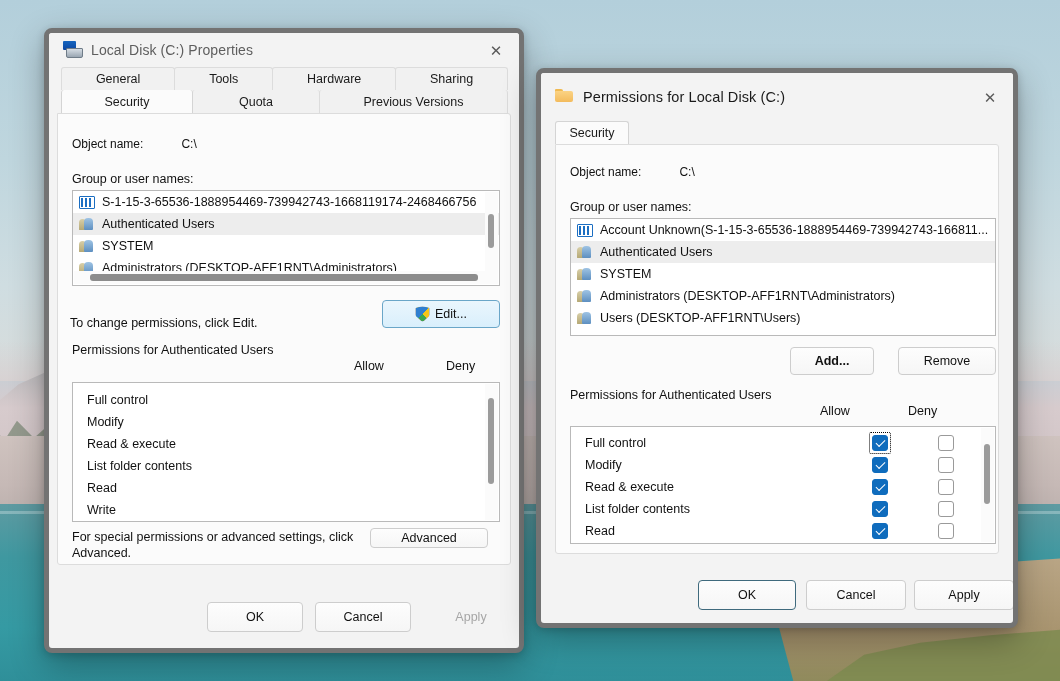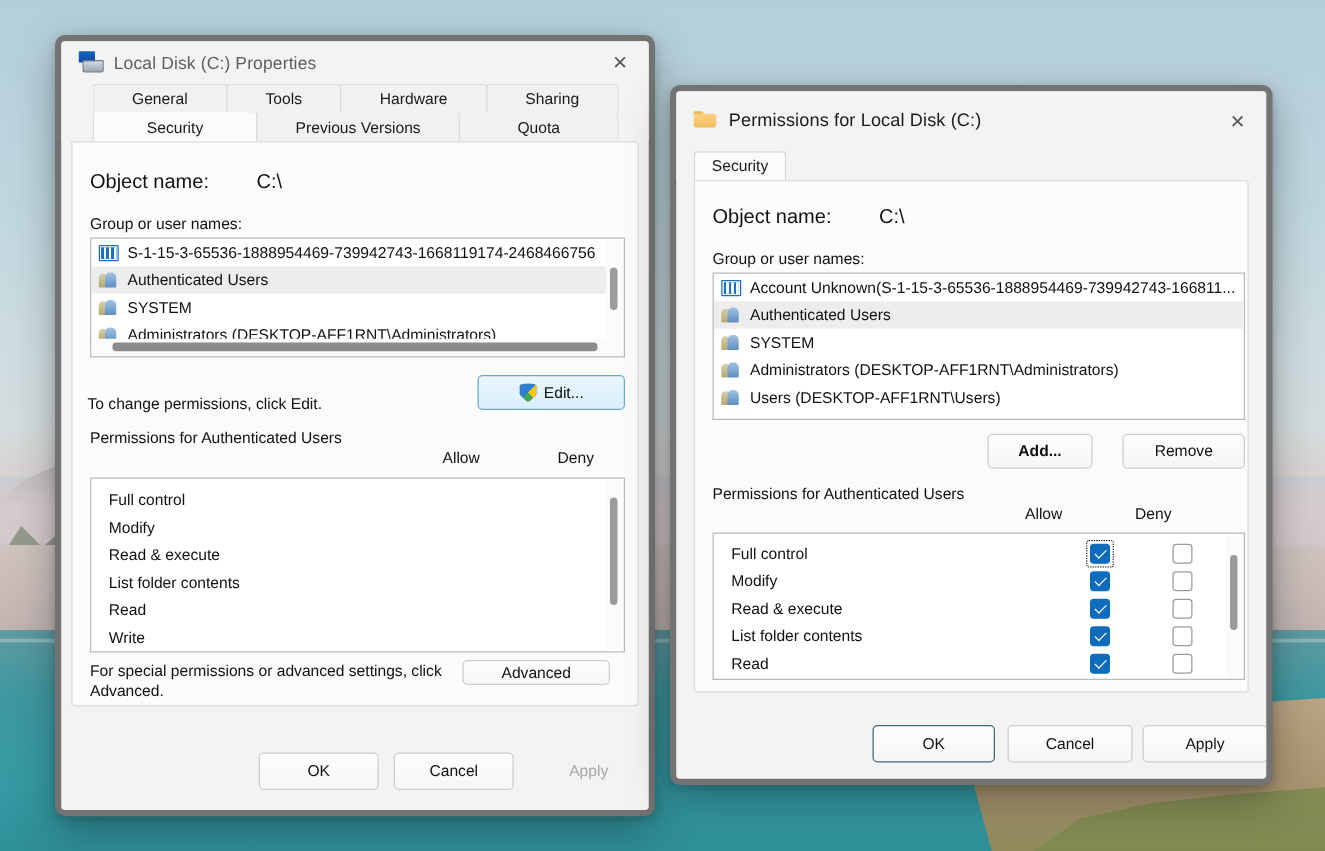--- a/index.html
+++ b/index.html
@@ -100,37 +100,37 @@
     content: ""; position: absolute; left: 0; top: 1px; width: 8px; height: 4px;
     background: #f0ba52; border-radius: 1px 2px 0 0;
   }
   .ico-folder::after {
     content: ""; position: absolute; left: 0; top: 3px; width: 18px; height: 11px;
     background: linear-gradient(180deg, #fbd384 0%, #f3bb5c 100%);
     border-radius: 1px 2px 2px 2px;
   }
 
   
-  .tabstrip { padding: 0 25px; background: #f3f3f3; }
+  .tabstrip { padding: 0 12px; background: #f3f3f3; }
   .tabrow { display: flex; height: 23px; }
   .tab {
     flex: 1 1 auto; display: flex; align-items: center; justify-content: center;
     font-size: 12.5px; color: #1a1a1a; background: #f1f1f1;
     border: 1px solid #dcdcdc; border-bottom: none; margin-right: -1px;
     border-radius: 3px 3px 0 0; white-space: nowrap;
   }
   .tab.sel { background: #fbfbfb; border-color: #d4d4d4; position: relative; z-index: 3; }
   .tabrow.row2 .tab { border-top: none; }
   .tabpanel {
     background: #fbfbfb; border: 1px solid #dcdcdc; border-radius: 0 3px 3px 3px;
     margin: 0 8px;
   }
 
   
-  .row-objname { display: flex; align-items: center; font-size: 16px; color: #111; }
+  .row-objname { display: flex; align-items: center; font-size: 12px; color: #111; }
   .lbl { font-size: 12.5px; color: #111; }
   .listbox {
     background: #fff; border: 1px solid #b9b9b9; position: relative; overflow: hidden;
   }
   .lb-item {
     display: flex; align-items: center; gap: 7px;
     font-size: 12.5px; color: #111; padding: 0 6px; height: 22px;
     white-space: nowrap; overflow: hidden;
   }
   .lb-item.sel { background: #ededed; }
@@ -236,22 +236,22 @@
 
   <div class="tabstrip">
     <div class="tabrow">
       <div class="tab">General</div>
       <div class="tab">Tools</div>
       <div class="tab">Hardware</div>
       <div class="tab">Sharing</div>
     </div>
     <div class="tabrow row2">
       <div class="tab sel" style="flex:0 0 132px">Security</div>
+      <div class="tab" style="flex:0 0 128px">Quota</div>
       <div class="tab">Previous Versions</div>
-      <div class="tab" style="flex:0 0 128px">Quota</div>
     </div>
   </div>
 
   <div class="tabpanel" style="height:452px; position:relative;">
 
     <div class="row-objname" style="position:absolute; left:14px; top:23px;">
       <span>Object name:</span>
       <span style="margin-left:38px;">C:\</span>
     </div>
 

